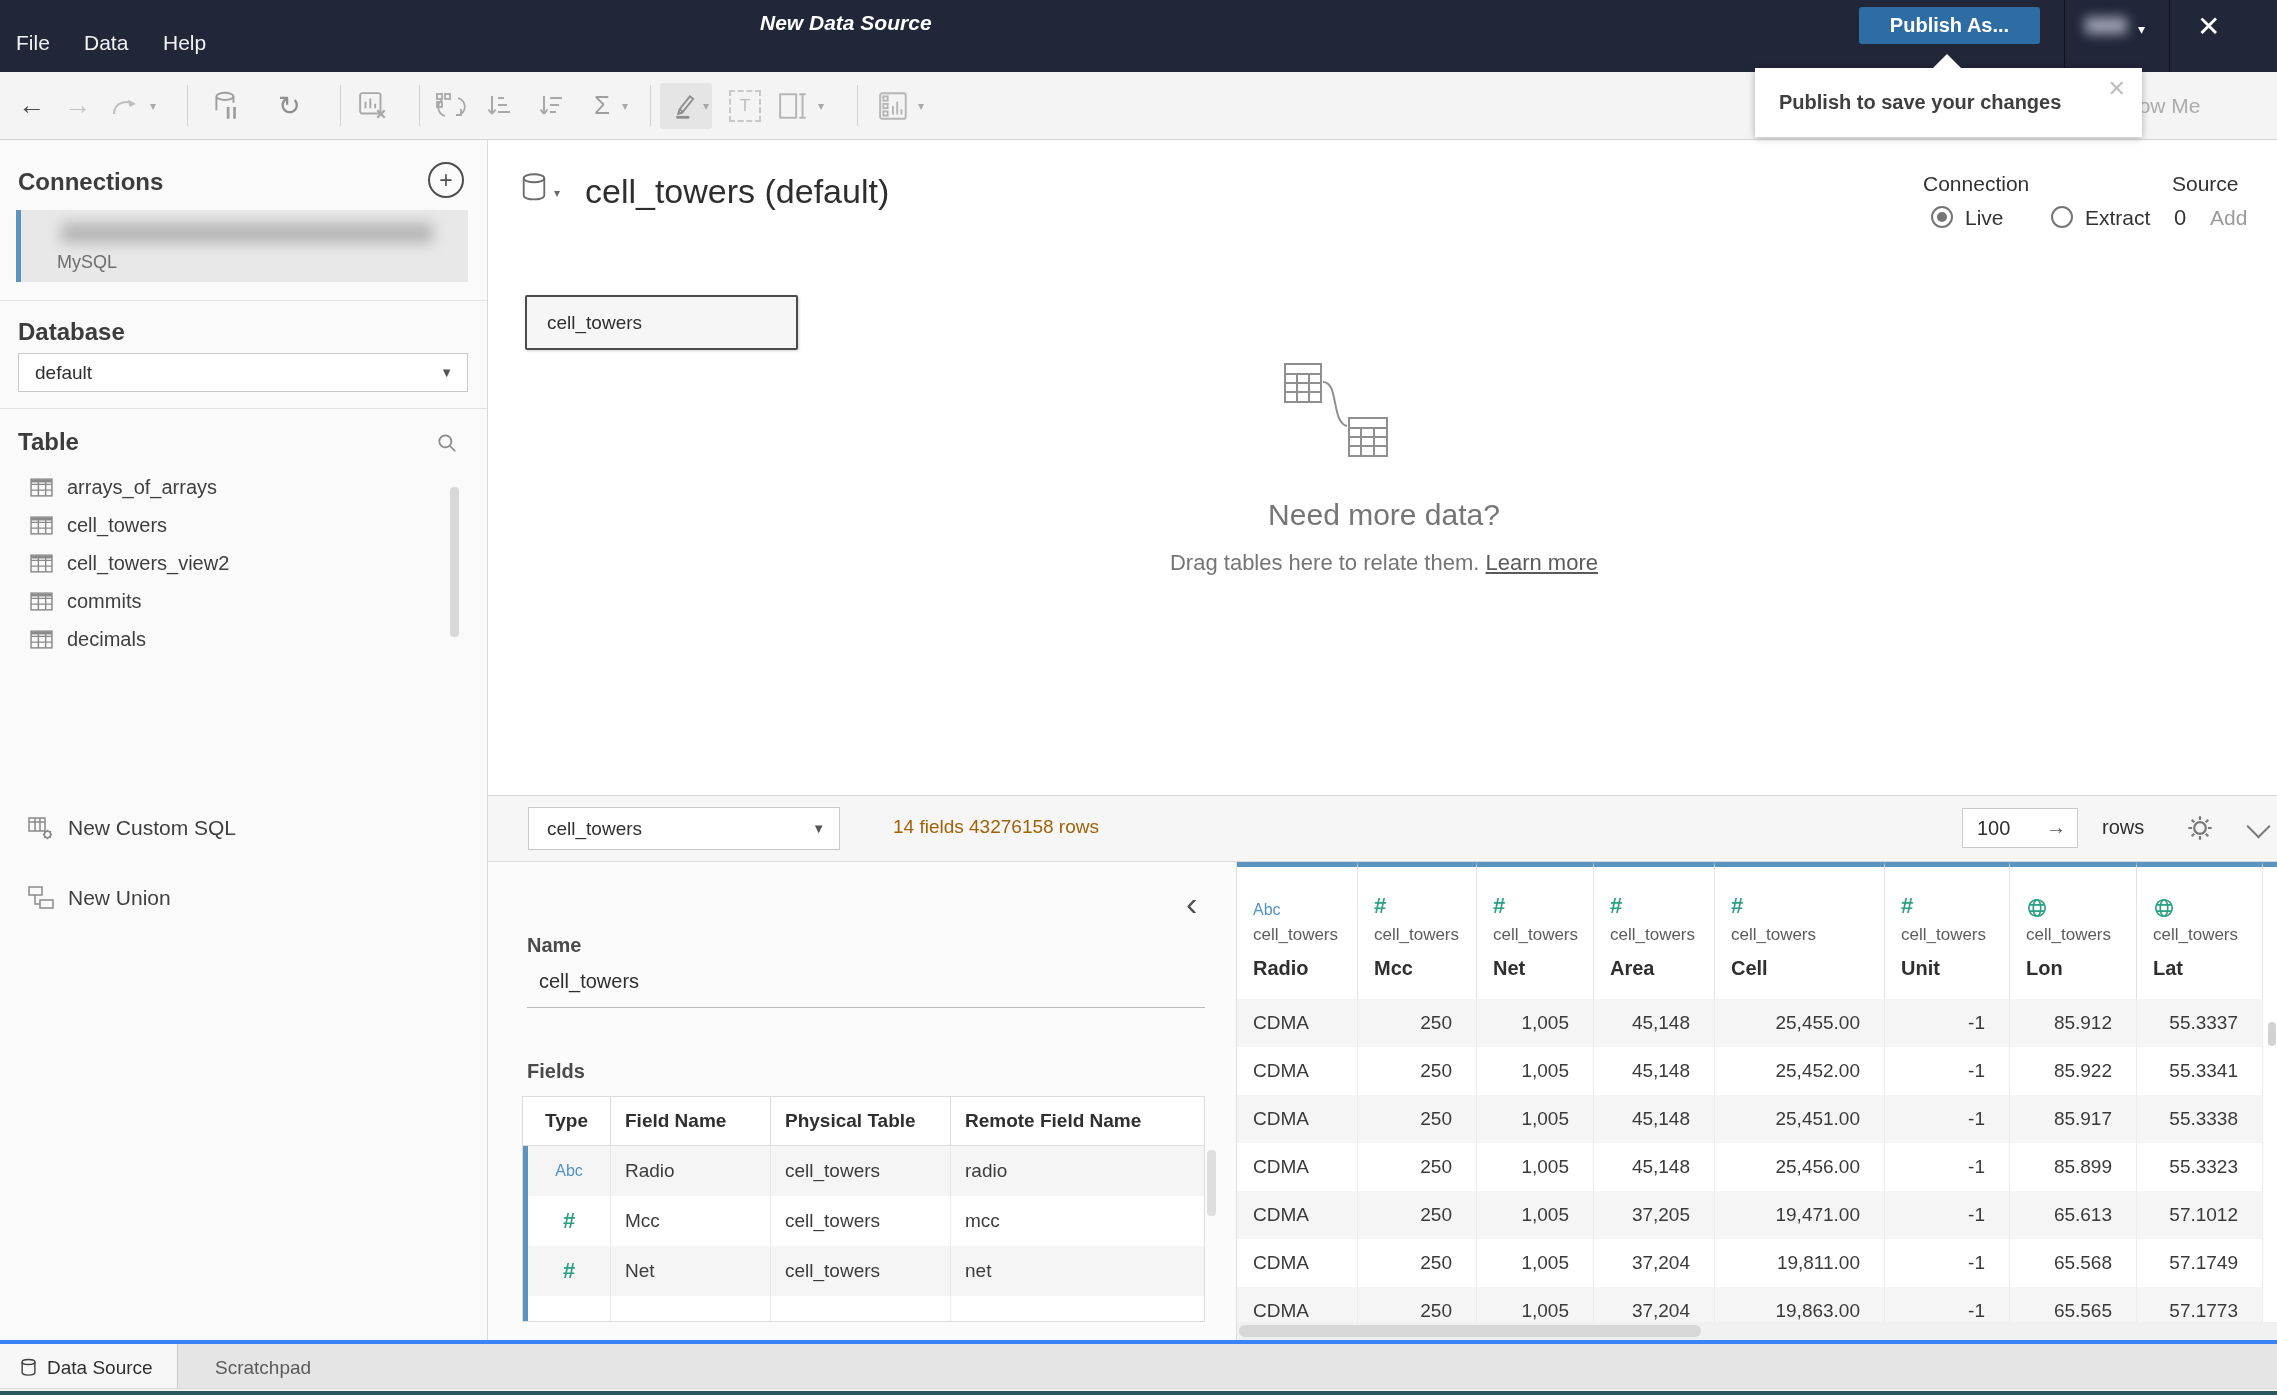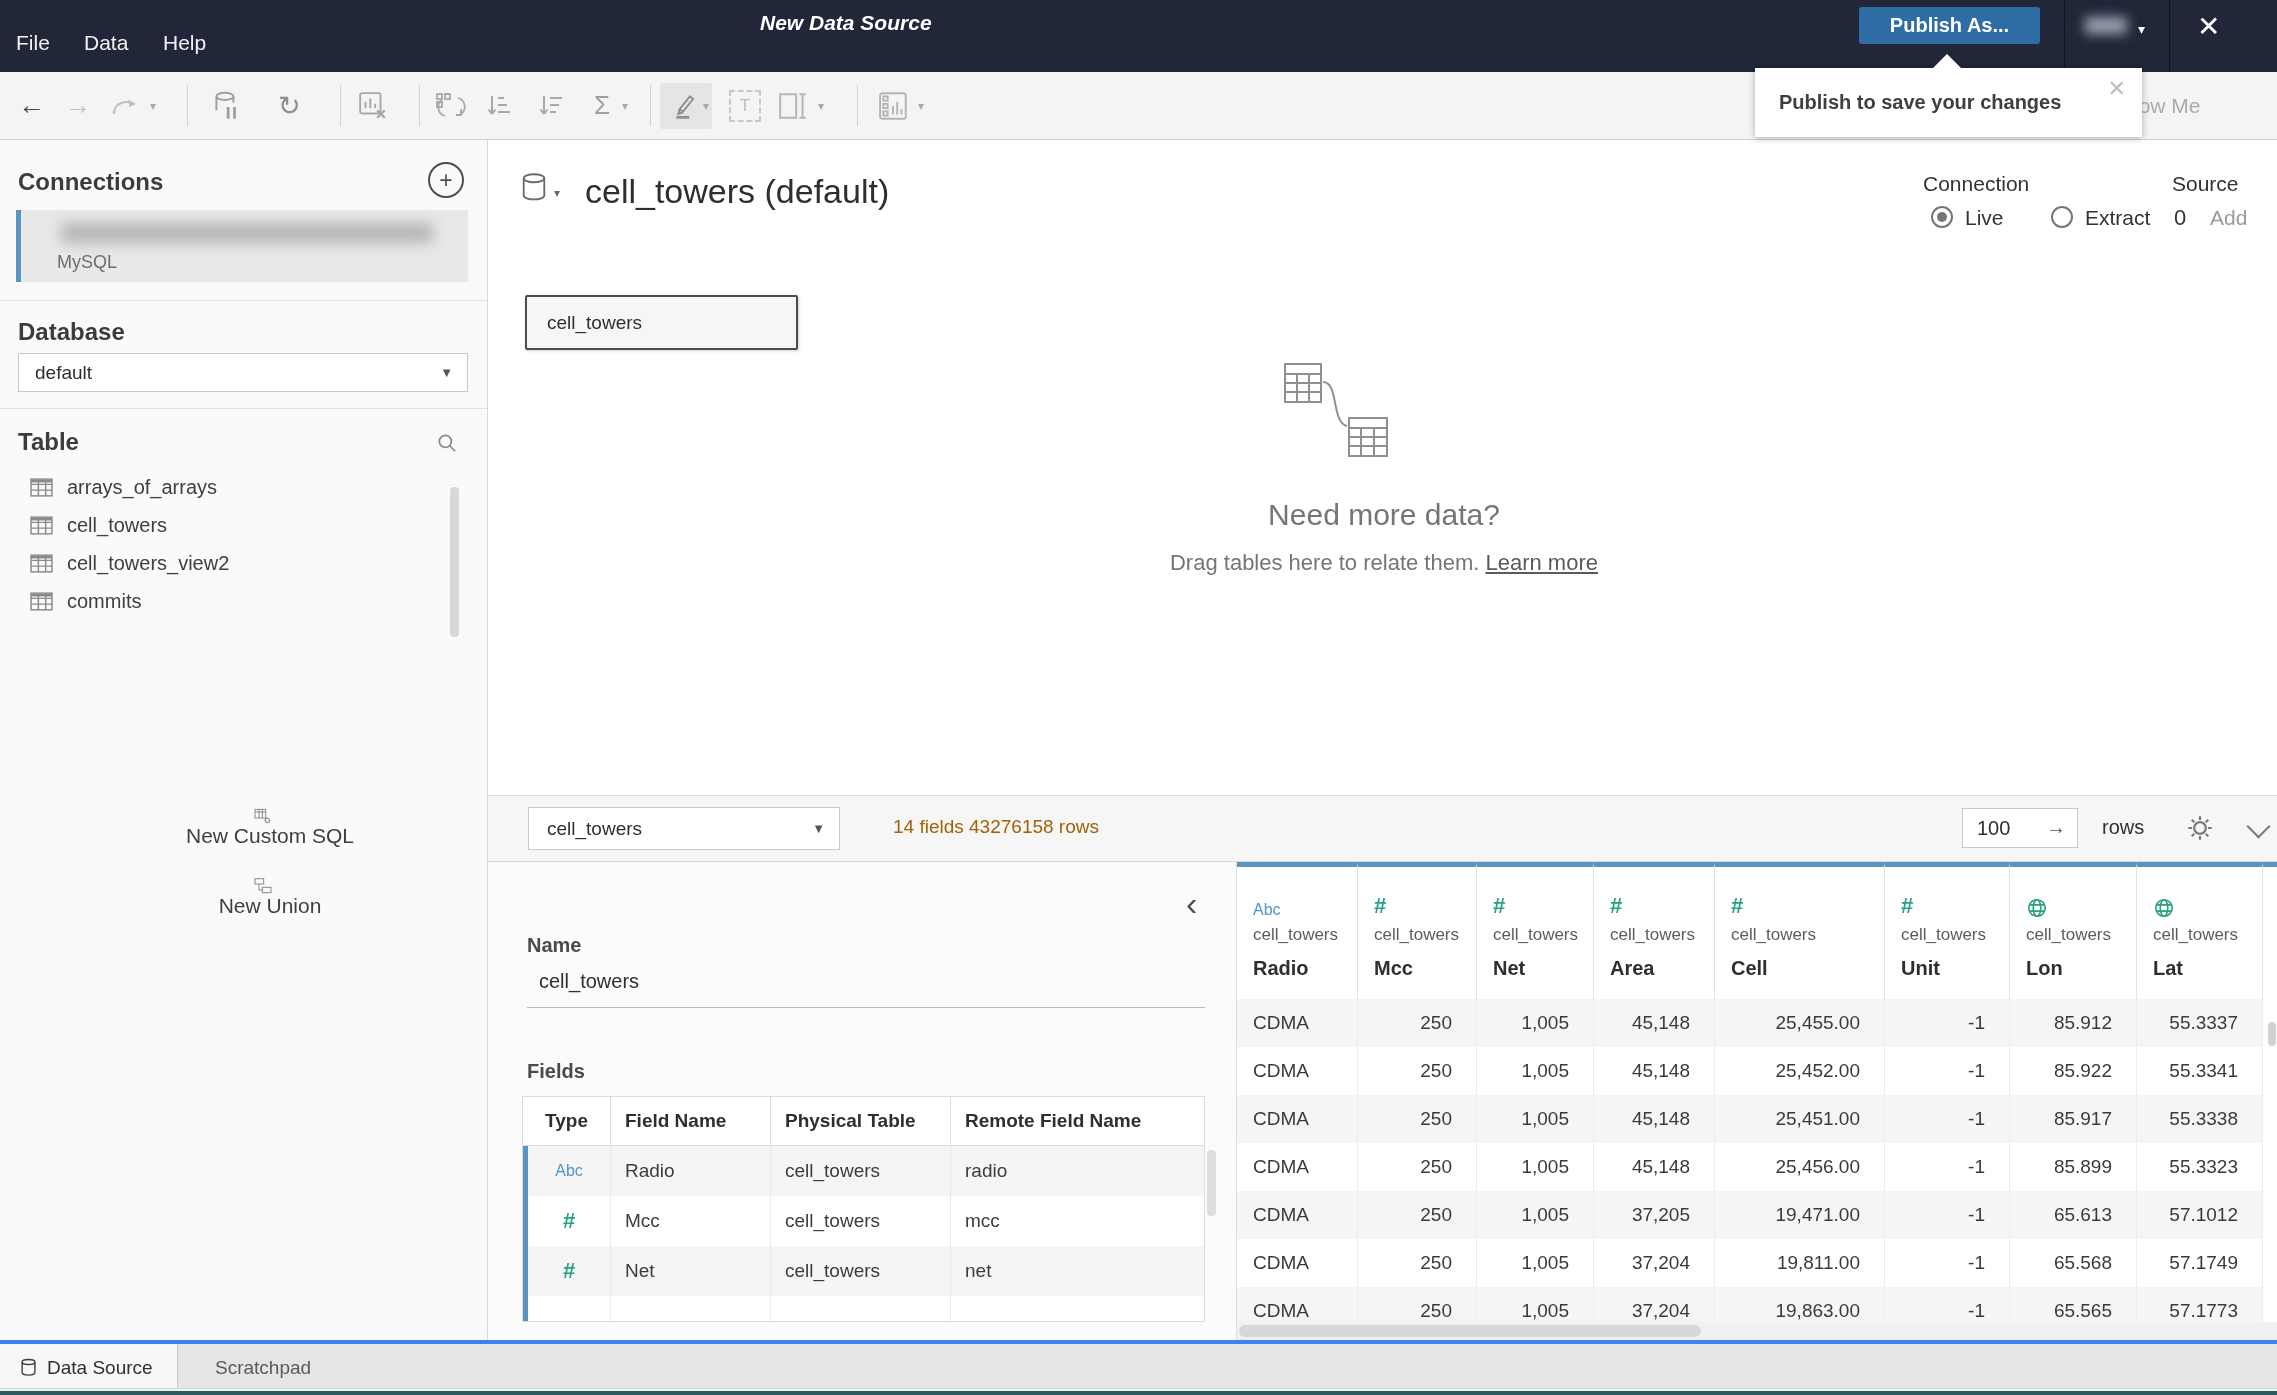--- a/index.html
+++ b/index.html
@@ -49,21 +49,21 @@
   .sdiv{position:absolute;left:0;width:487px;height:1px;background:#e2e2e2;}
   .d1{top:160px}.d2{top:268px}
   .db-select{position:absolute;left:18px;top:213px;width:450px;height:39px;background:#fff;
     border:1px solid #c9c9c9;box-sizing:border-box;display:flex;align-items:center;padding-left:16px;font-size:19px;color:#2f2f2f;}
   .db-caret{position:absolute;right:14px;font-size:13px;color:#555;}
   .search-ico{position:absolute;left:436px;top:292px;}
   .side-list{position:absolute;left:0;top:328px;width:470px;}
   .side-item{position:relative;height:38px;display:flex;align-items:center;padding-left:30px;}
   .side-item .side-label{font-size:20px;color:#3f3f3f;margin-left:14px;}
   .side-scroll{position:absolute;left:450px;top:347px;width:9px;height:150px;background:#d8d8d8;border-radius:4px;}
-  .side-action{position:absolute;left:0;width:470px;height:40px;display:flex;align-items:center;padding-left:28px;flex-direction:column;}
+  .side-action{position:absolute;left:0;width:470px;height:40px;display:flex;align-items:center;padding-left:28px;}
   .a-sql{top:668px}.a-union{top:738px}
   .side-action .side-label{font-size:21px;color:#3f3f3f;margin-left:14px;}
   
   .canvas{position:absolute;left:488px;top:140px;width:1789px;height:655px;background:#fff;}
   .db-ico{position:absolute;left:32px;top:32px;}
   .db-ico-caret{position:absolute;left:66px;top:46px;font-size:12px;color:#6a6a6a;}
   .canvas-title{position:absolute;left:97px;top:32px;font-size:34px;color:#2e2e2e;}
   .conn-label{position:absolute;left:1435px;top:32px;font-size:21px;color:#333;}
   .radio{position:absolute;width:22px;height:22px;border:2px solid #757575;border-radius:50%;box-sizing:border-box;background:#fff;}
   .radio.sel::after{content:"";display:block;width:10px;height:10px;background:#757575;border-radius:50%;margin:4px 0 0 4px;}
@@ -330,20 +330,30 @@
     <svg width="23" height="21" viewBox="0 0 22 20">
             <g fill="none" stroke="#8a8a8a" stroke-width="1.4">
               <rect x="1" y="2" width="20" height="16"></rect>
               <path d="M1 7 h20 M1 12.5 h20 M8 2 v16 M15 2 v16"></path>
               <path d="M1 4 h20" stroke-width="2.4"></path>
             </g>
           </svg>
     <span class="side-label">commits</span>
   </div>
 
+  <div class="side-item">
+    <svg width="23" height="21" viewBox="0 0 22 20">
+            <g fill="none" stroke="#8a8a8a" stroke-width="1.4">
+              <rect x="1" y="2" width="20" height="16"></rect>
+              <path d="M1 7 h20 M1 12.5 h20 M8 2 v16 M15 2 v16"></path>
+              <path d="M1 4 h20" stroke-width="2.4"></path>
+            </g>
+          </svg>
+    <span class="side-label">decimals</span>
+  </div>
 </div>
     <div class="side-scroll"></div>
     <div class="side-action a-sql">
       <svg width="26" height="24" viewBox="0 0 26 24">
           <g fill="none" stroke="#8a8a8a" stroke-width="1.5">
             <rect x="1" y="2" width="16" height="13"></rect>
             <path d="M1 6 h16 M7 2 v13 M12 2 v13"></path>
             <circle cx="19.5" cy="18.5" r="3.2"></circle>
             <path d="M19.5 13.8 v2 M19.5 21.2 v2 M14.8 18.5 h2 M22.2 18.5 h2 M16.2 15.2 l1.4 1.4 M21.4 20.4 l1.4 1.4 M22.8 15.2 l-1.4 1.4 M17.6 20.4 l-1.4 1.4"></path>
           </g>

